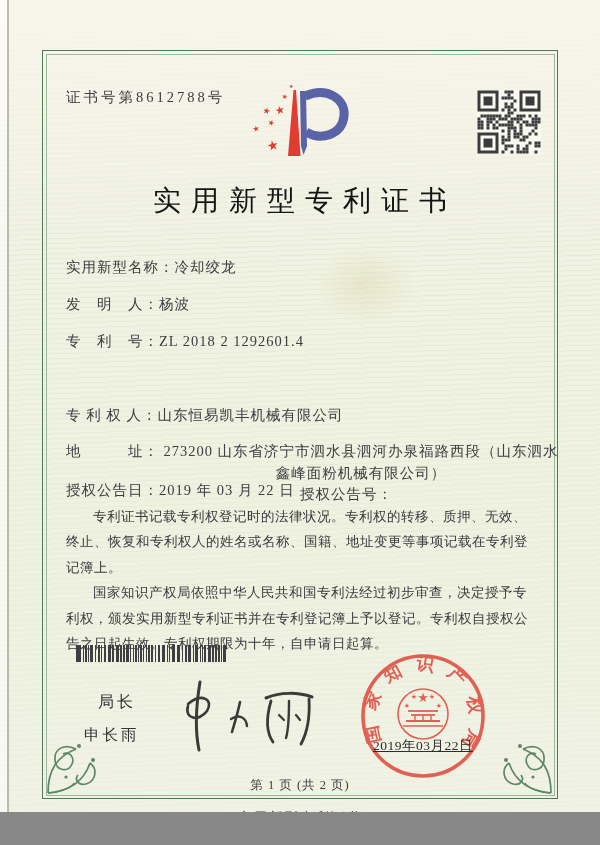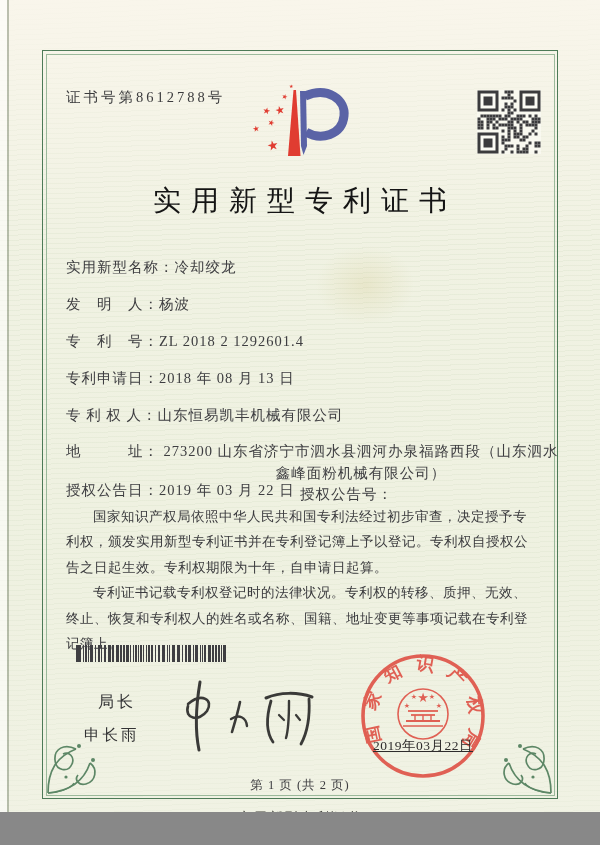--- a/index.html
+++ b/index.html
@@ -236,43 +236,39 @@
     <span class="fvalue">冷却绞龙</span>
   </div>
   <div class="field" style="top:293px">
     <span class="flabel">发　明　人：</span>
     <span class="fvalue">杨波</span>
   </div>
   <div class="field" style="top:330px">
     <span class="flabel">专　利　号：</span>
     <span class="fvalue">ZL 2018 2 1292601.4</span>
   </div>
-  <div class="field" style="top:367px">
-    <span class="flabel">专利申请日：</span>
-    <span class="fvalue">2018 年 08 月 13 日</span>
-  </div>
   <div class="field" style="top:404px">
     <span class="flabel">专 利 权 人：</span>
     <span class="fvalue">山东恒易凯丰机械有限公司</span>
   </div>
   <div class="field" style="top:440px">
     <span class="flabel">地　　　址：</span>
     <span class="fvalue addr">273200 山东省济宁市泗水县泗河办泉福路西段（山东泗水鑫峰面粉机械有限公司）</span>
   </div>
   <div class="field" style="top:479px; width:470px">
     <span class="flabel">授权公告日：</span>
     <span class="fvalue">2019 年 03 月 22 日</span>
     <span class="grant-pair2">
       <span class="flabel">授权公告号：</span>
     </span>
   </div>
 
   <div class="paras">
+    <p>专利证书记载专利权登记时的法律状况。专利权的转移、质押、无效、终止、恢复和专利权人的姓名或名称、国籍、地址变更等事项记载在专利登记簿上。</p>
     <p>国家知识产权局依照中华人民共和国专利法经过初步审查，决定授予专利权，颁发实用新型专利证书并在专利登记簿上予以登记。专利权自授权公告之日起生效。专利权期限为十年，自申请日起算。</p>
-    <p>专利证书记载专利权登记时的法律状况。专利权的转移、质押、无效、终止、恢复和专利权人的姓名或名称、国籍、地址变更等事项记载在专利登记簿上。</p>
   </div>
 
   <svg class="barcode" id="barcode" width="156" height="17" viewBox="0 0 156 17">
       <rect x="0" y="0" width="2" height="17" fill="#3f3f42"></rect>
       <rect x="2" y="0" width="3" height="17" fill="#3f3f42"></rect>
       <rect x="7" y="0" width="1" height="17" fill="#3f3f42"></rect>
       <rect x="9" y="0" width="2" height="17" fill="#3f3f42"></rect>
       <rect x="12" y="0" width="1" height="17" fill="#3f3f42"></rect>
       <rect x="14" y="0" width="3" height="17" fill="#3f3f42"></rect>
       <rect x="19" y="0" width="1" height="17" fill="#3f3f42"></rect>

